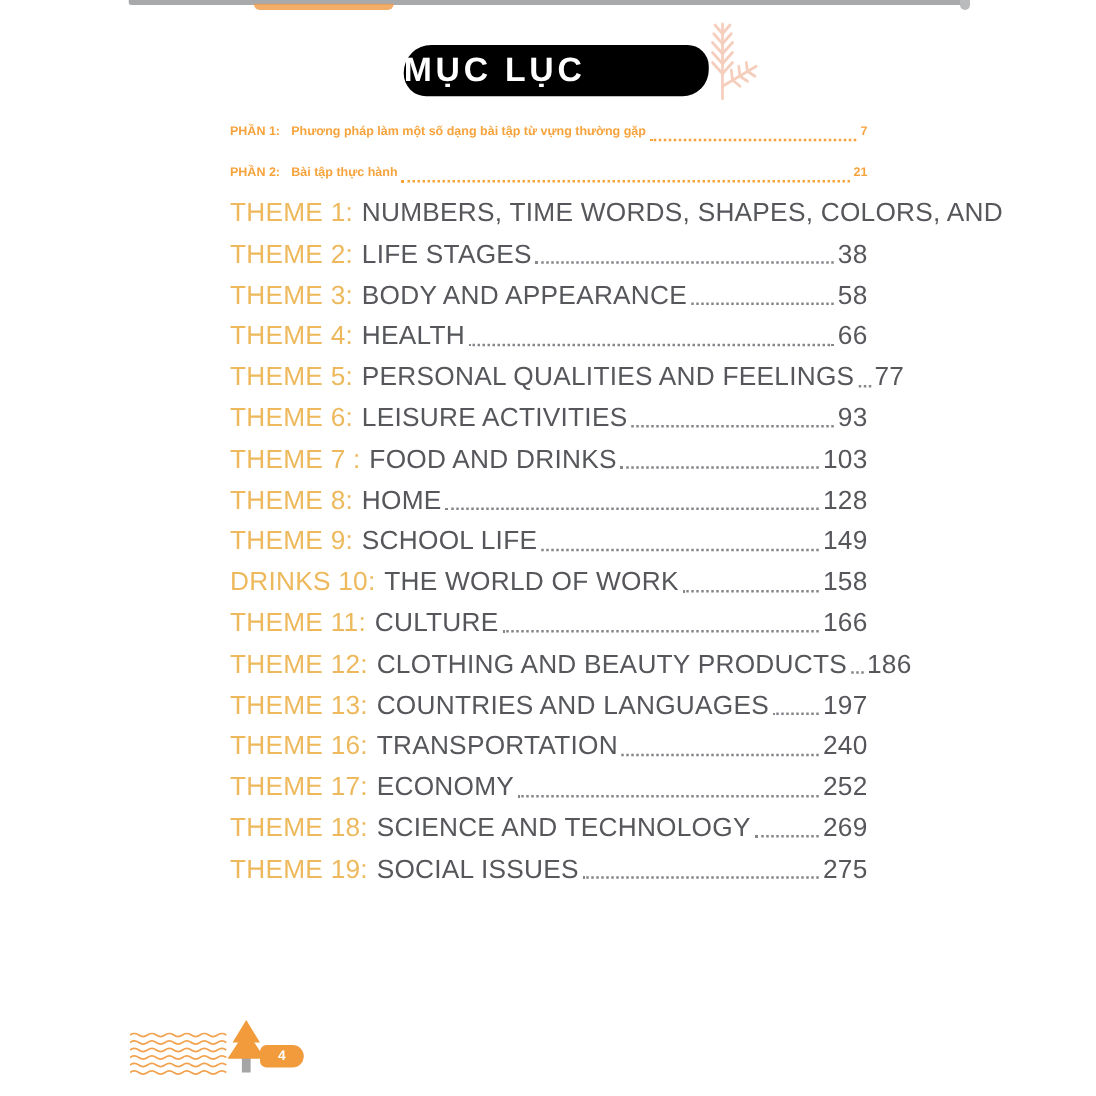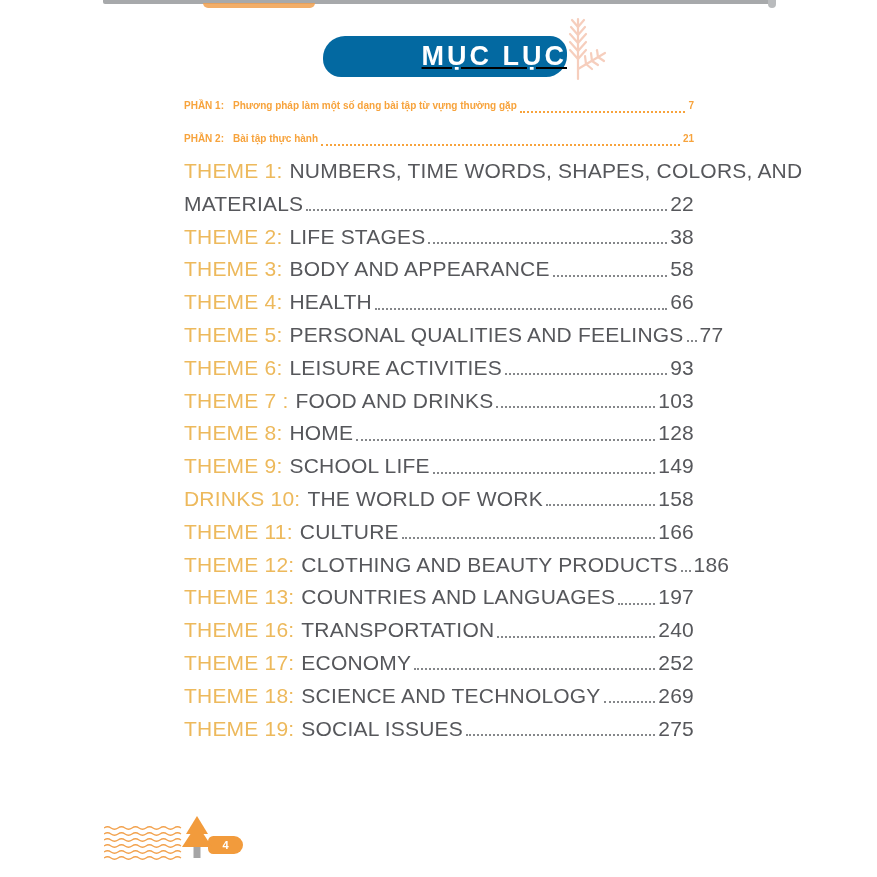--- a/index.html
+++ b/index.html
@@ -7,22 +7,22 @@
     position:relative;width:877px;height:877px;background:#ffffff;overflow:hidden;
     font-family:"Liberation Sans","DejaVu Sans",sans-serif;
   }
   
   .top-edge{position:absolute;left:103px;top:0;width:670px;height:4px;background:#a7a9ab;border-radius:0 0 2px 2px;}
   .top-edge-cap{position:absolute;left:768px;top:0;width:8px;height:8px;background:#b9bbbd;border-radius:0 0 4px 4px;}
   .top-edge-orange{position:absolute;left:203px;top:3px;width:112px;height:5px;background:#f0a04f;opacity:.85;border-radius:0 0 10px 10px;}
 
   
   .banner{
-    position:absolute;left:323px;top:36px;width:244px;height:41px;background:#0369a1;
-    border-radius:22px 17px 21px 18px;display:flex;align-items:center;justify-content:flex-end;z-index:2;text-decoration:underline;
+    position:absolute;left:323px;top:36px;width:244px;height:41px;background:#000000;
+    border-radius:22px 17px 21px 18px;display:flex;align-items:center;justify-content:flex-start;z-index:2;
   }
   .banner-text{color:#ffffff;font-weight:bold;font-size:27px;letter-spacing:3px;}
   .leaf-decor{position:absolute;left:548px;top:13px;z-index:1;}
 
   
   .toc{position:absolute;left:184px;top:89px;width:510px;}
   .row{display:flex;align-items:center;height:32.8px;white-space:nowrap;}
   .leader{flex:1;min-width:10px;height:13px;border-bottom:2px dotted #85878a;margin:0 3px;}
   .part-row{color:#f7a33c;font-weight:bold;font-size:10px;}
   .part-row .leader{border-bottom-color:#f7a33c;}
@@ -95,25 +95,20 @@
         </div>
       </div>
 
     <div>
 
         <div class="row theme-row">
           <span class="theme-label">THEME 1:</span>
           <span>NUMBERS, TIME WORDS, SHAPES, COLORS, AND</span>
 
         </div>
-        <div class="row theme-row">
-          <span>MATERIALS</span>
-          <span class="leader"></span>
-          <span class="page-num">22</span>
-        </div>
 
         <div class="row theme-row">
           <span class="theme-label">THEME 2:</span>
           <span>LIFE STAGES</span>
           <span class="leader"></span>
           <span class="page-num">38</span>
         </div>
 
         <div class="row theme-row">
           <span class="theme-label">THEME 3:</span>

